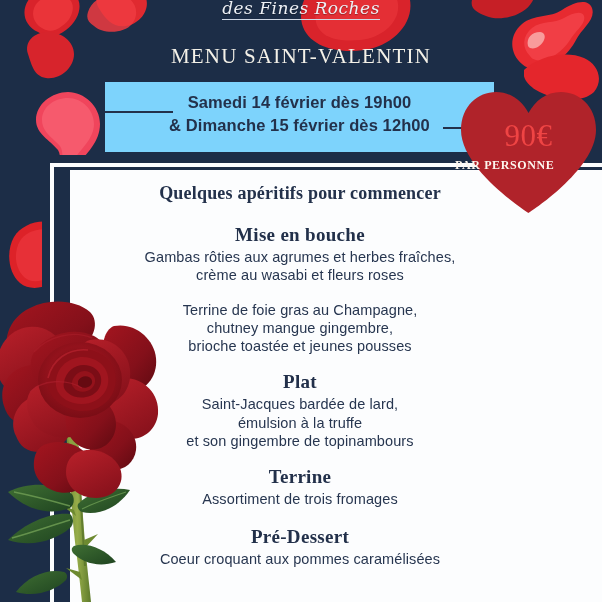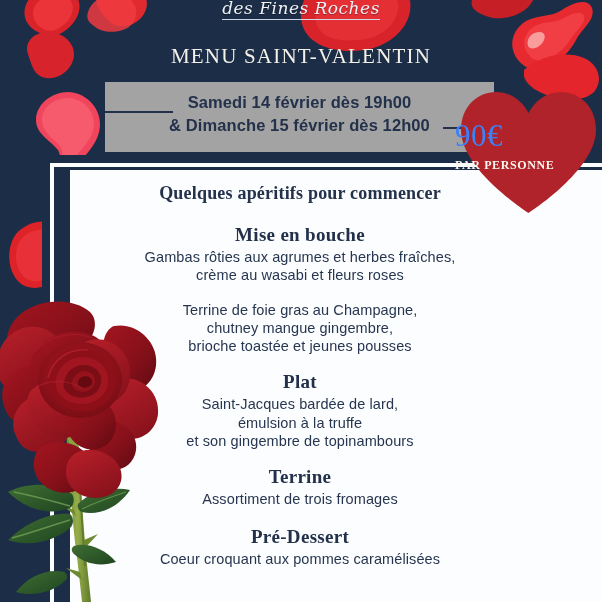--- a/index.html
+++ b/index.html
@@ -25,36 +25,36 @@
   
   .title{
     position:absolute;left:0;right:0;top:44px;text-align:center;
     color:#f4f1e8;font-family:"Liberation Serif",serif;
     font-size:21px;letter-spacing:1.2px;z-index:6;white-space:nowrap;
   }
 
   
   .banner{
     position:absolute;left:105px;top:82px;width:389px;height:70px;
-    background:#a3a3a3;z-index:5;
+    background:#7dd3fc;z-index:5;
   }
   .banner-text{
     position:absolute;left:0;right:0;top:9px;text-align:center;
     color:#23314b;font-size:16.5px;font-weight:bold;line-height:1.38;
     letter-spacing:.1px;
   }
   .dash{position:absolute;height:2px;background:#23314b;z-index:7;}
   .dash-left{left:105px;top:111px;width:68px;}
   .dash-right{left:443px;top:127px;width:48px;}
 
   
   .heart-wrap{position:absolute;left:455px;top:86px;width:147px;height:130px;z-index:9;}
   .heart-price{
-    position:absolute;left:0;right:0;top:34px;text-align:left;
-    color:#3b82f6;font-family:"Liberation Serif",serif;font-size:31px;
+    position:absolute;left:0;right:0;top:34px;text-align:center;
+    color:#ef4444;font-family:"Liberation Serif",serif;font-size:31px;
     letter-spacing:.5px;line-height:1;
   }
   .heart-sub{
     position:absolute;left:0;right:0;top:72px;text-align:left;
     color:#fdf6ee;font-family:"Liberation Serif",serif;font-weight:bold;
     font-size:12px;letter-spacing:.6px;
   }
 
   
   .frame{

